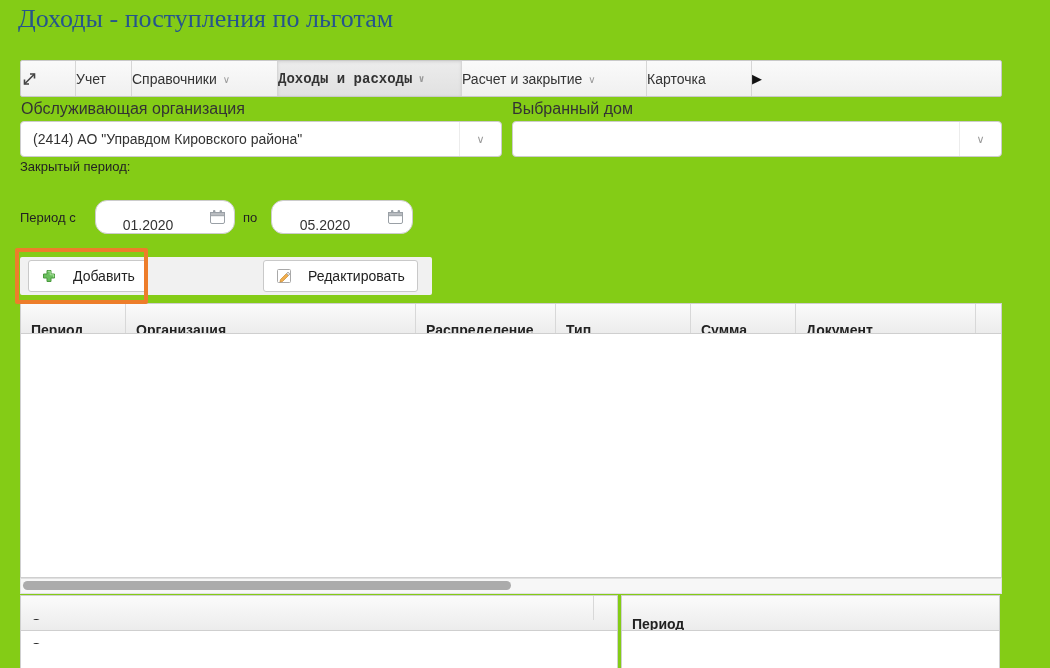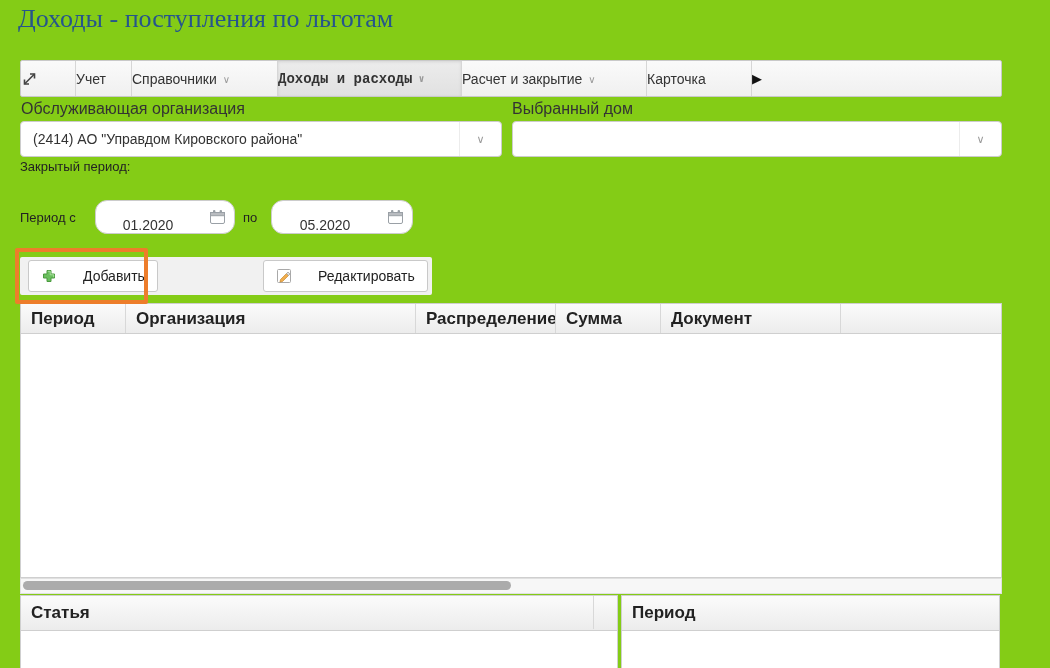--- a/index.html
+++ b/index.html
@@ -56,38 +56,38 @@
   .date-value { flex:1; text-align:center; font-size:14px; color:#333; }
   .cal-btn { width:34px; height:100%; display:flex; align-items:center; justify-content:center; cursor:pointer; }
 
   
   .btn-strip {
     position:absolute; left:20px; top:257px; width:412px; height:38px;
     background:#f1f1f1; border-radius:2px;
   }
   .action-btn {
     position:absolute; top:3px; height:32px;
-    display:flex; align-items:center; gap:25px; padding:0 12px;
+    display:flex; align-items:center; gap:15px; padding:0 12px;
     background:#fff; border:1px solid #c9c9c9; border-radius:3px;
     font-size:14px; color:#222; cursor:pointer; white-space:nowrap;
   }
   .highlight-box {
     position:absolute; left:15px; top:248px; width:133px; height:56px;
     border:4px solid #ED7D2B; border-radius:2px; z-index:5; pointer-events:none;
   }
 
   
   .grid-header {
     position:absolute; left:20px; top:303px; width:982px; height:31px;
     display:flex; border:1px solid #cfcfcf;
     background:linear-gradient(#fbfbfb,#ececec);
   }
   .th {
-    border-right:1px solid #d8d8d8; padding:0 10px; line-height:29px;
-    font-size:17px; font-weight:bold; color:#222;
+    border-right:1px solid #d8d8d8; padding:12px 10px; line-height:29px;
+    font-size:14px; font-weight:bold; color:#222;
     overflow:hidden; white-space:nowrap; cursor:pointer;
   }
   .th:last-child { border-right:none; }
   .grid-body {
     position:absolute; left:20px; top:334px; width:982px; height:244px;
     background:#fff; border:1px solid #cfcfcf; border-top:none;
   }
   .hscroll {
     position:absolute; left:20px; top:578px; width:982px; height:16px;
     background:#f7f7f7; border:1px solid #e0e0e0;
@@ -212,20 +212,21 @@
       <span>Редактировать</span>
     </div>
   </div>
 
   <div class="highlight-box"></div>
 
   <div class="grid-header">
     <div class="th" style="width:105px">Период</div>
     <div class="th" style="width:290px">Организация</div>
     <div class="th" style="width:140px">Распределение</div>
+    <div class="th" style="width:135px">Тип</div>
     <div class="th" style="width:105px">Сумма</div>
     <div class="th" style="width:180px">Документ</div>
     <div class="th" style="flex:1"></div>
   </div>
   <div class="grid-body"></div>
 
   <div class="hscroll">
     <div class="hscroll-thumb"></div>
   </div>
 

